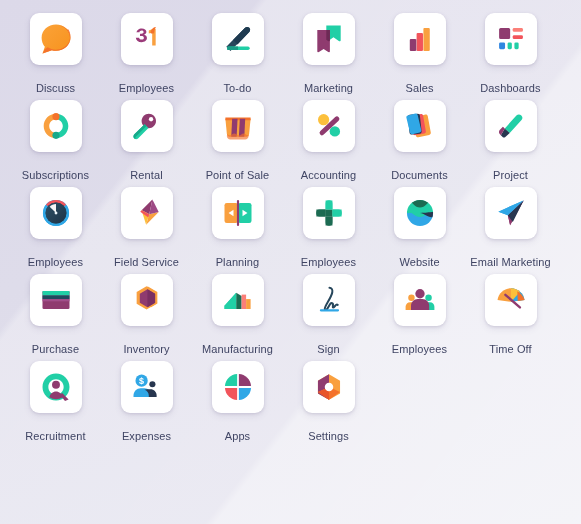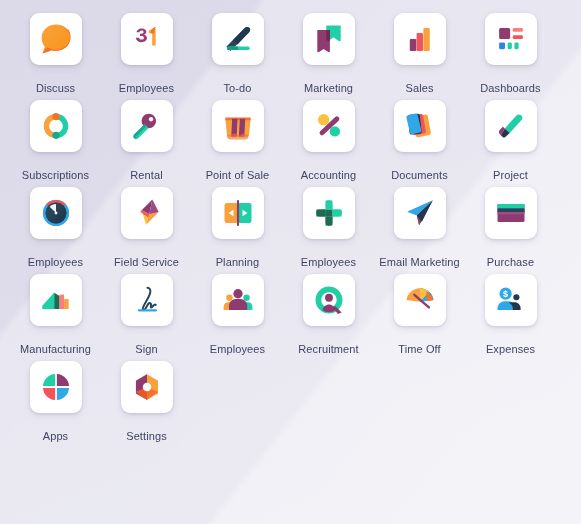--- a/index.html
+++ b/index.html
@@ -269,39 +269,70 @@
             <path d="M30.4 16.2a3.6 3.6 0 010 7.6h-6.6v-7.6h6.6z" fill="#21cfa6"></path>
             <path d="M23.8 30.4a3.6 3.6 0 01-7.6 0v-6.6h7.6v6.6z" fill="#1c6b52"></path>
             <path d="M9.6 23.8a3.6 3.6 0 010-7.6h6.6v7.6H9.6z" fill="#1c6b52"></path>
           </svg>
         </div>
         <div class="app-label">Employees</div>
       </div>
       <div class="app-cell">
         <div class="app-tile">
           <svg width="36" height="36" viewBox="0 0 40 40">
+            <defs>
+              <clipPath id="wclip">
+                <circle cx="20" cy="20" r="14.5"></circle>
+              </clipPath>
+            </defs>
+            <g clip-path="url(#wclip)">
+              <rect x="4" y="4" width="32" height="16" fill="#21cfa6"></rect>
+              <rect x="4" y="20" width="32" height="16" fill="#30a7e6"></rect>
+              <path d="M4 5c7 0 9 9 16 9s9-9 16-9v-2H4v2z" fill="#1c6b52"></path>
+              <path d="M4 17.5c7 0 9 7 16 7s9-7 16-7V20H4v-2.5z" fill="#21cfa6"></path>
+              <path d="M20 20c5 0 7 5 16 5v-6c-7 0-9 1-16 1z" fill="#27364f"></path>
+              <path d="M4 20c5 0 7 4 12 4 4 0 6-2 8-2.5-3-1-5-1.5-8-1.5H4z" fill="#1f8fd4" opacity="0"></path>
+            </g>
+          </svg>
+        </div>
+        <div class="app-label">Website</div>
+      </div>
+      <div class="app-cell">
+        <div class="app-tile">
+          <svg width="36" height="36" viewBox="0 0 40 40">
             <path d="M34 6L6 18.5l10.5 4L34 6z" fill="#30a7e6"></path>
             <path d="M34 6L16.5 22.5 19 33.5 34 6z" fill="#8f3b6f"></path>
             <path d="M16.5 22.5L34 6 19 33.5l-2.5-11z" fill="#8f3b6f"></path>
             <path d="M16.5 22.5L34 6 22 30l-5.5-7.5z" fill="#27364f"></path>
             <path d="M6 18.5L34 6 16.5 22.5 6 18.5z" fill="#30a7e6"></path>
           </svg>
         </div>
         <div class="app-label">Email Marketing</div>
       </div>
       <div class="app-cell">
         <div class="app-tile">
           <svg width="36" height="36" viewBox="0 0 40 40">
             <rect x="5" y="10" width="30" height="20" rx="1.5" fill="#8f3b6f"></rect>
             <rect x="5" y="10" width="30" height="5" fill="#21cfa6"></rect>
             <rect x="5" y="15" width="30" height="4" fill="#1f4a5e"></rect>
             <rect x="5" y="19" width="30" height="2.5" fill="#a24e8a"></rect>
           </svg>
         </div>
         <div class="app-label">Purchase</div>
+      </div>
+      <div class="app-cell">
+        <div class="app-tile">
+          <svg width="36" height="36" viewBox="0 0 40 40">
+            <path d="M14 9l7-4 10.5 6v13L24.5 28 14 22V9z" fill="#f9a03f"></path>
+            <path d="M8.5 11l11-6.3 11 6.3v13.2l-11 6.3-11-6.3V11z" fill="#f9a03f"></path>
+            <path d="M12 13l8.5-5 8.5 5v10l-8.5 5-8.5-5V13z" fill="#8f3b6f"></path>
+            <path d="M20.5 8l8.5 5v10l-8.5 5V8z" fill="#7a2f62"></path>
+          </svg>
+        </div>
+        <div class="app-label">Inventory</div>
       </div>
       <div class="app-cell">
         <div class="app-tile">
           <svg width="36" height="36" viewBox="0 0 40 40">
             <path d="M5 26.5L18 12v18H5v-3.5z" fill="#21cfa6"></path>
             <path d="M18 12v18h6V15.5L18 12z" fill="#1c6b52"></path>
             <rect x="24" y="14" width="5" height="16" fill="#fb7f78"></rect>
             <rect x="29" y="19" width="5" height="11" fill="#f9a03f"></rect>
             <path d="M5 26.5L18 12l-.2 18H5v-3.5z" fill="#21cfa6"></path>
           </svg>
@@ -327,39 +358,39 @@
             <path d="M22.5 31v-3.5c0-2.8 2.3-5 5-5H31c2.8 0 5 2.2 5 5V31H22.5z" fill="#21cfa6"></path>
             <circle cx="20" cy="13" r="5.2" fill="#8f3b6f"></circle>
             <path d="M10 31v-4.5c0-4.2 3.4-7.5 7.6-7.5h5c4.2 0 7.6 3.3 7.6 7.5V31H10z" fill="#8f3b6f"></path>
           </svg>
         </div>
         <div class="app-label">Employees</div>
       </div>
       <div class="app-cell">
         <div class="app-tile">
           <svg width="36" height="36" viewBox="0 0 40 40">
-            <path d="M20 5c8.3 0 15 6.7 15 15s-6.7 15-15 15S5 28.3 5 20 11.7 5 20 5zm0 6.5c-4.7 0-8.5 3.8-8.5 8.5s3.8 8.5 8.5 8.5 8.5-3.8 8.5-8.5-3.8-8.5-8.5-8.5z" fill="#21cfa6"></path>
-            <circle cx="20" cy="17.5" r="4.4" fill="#8f3b6f"></circle>
-            <path d="M12.6 31.5c.6-3.8 3.8-6.6 7.4-6.6s6.8 2.8 7.4 6.6c-2.1 1.4-4.7 2.2-7.4 2.2s-5.3-.8-7.4-2.2z" fill="#8f3b6f"></path>
-            <path d="M26.5 26.5l7.5 7.5-4 1.5-5-6 1.5-3z" fill="#8f3b6f"></path>
-          </svg>
-        </div>
-        <div class="app-label">Recruitment</div>
-      </div>
-      <div class="app-cell">
-        <div class="app-tile">
-          <svg width="36" height="36" viewBox="0 0 40 40">
             <path d="M20 7c7.5 0 14 5.7 15 13L20 22 5 20C6 12.7 12.5 7 20 7z" fill="#f9a03f"></path>
             <path d="M20 7c7.5 0 14 5.7 15 13l-15 2V7z" fill="#30a7e6"></path>
             <path d="M20 7c3.8 0 7.3 1.5 9.9 4L20 22V7z" fill="#fcc03c"></path>
             <path d="M27 10.2c3.8 2 6.7 5.6 8 9.8l-7.5 1 -.5-10.8z" fill="#f4722b"></path>
             <rect x="10" y="20" width="24" height="2.6" rx="1.3" transform="rotate(41 22 21)" fill="#8f3b6f"></rect>
           </svg>
         </div>
         <div class="app-label">Time Off</div>
+      </div>
+      <div class="app-cell">
+        <div class="app-tile">
+          <svg width="36" height="36" viewBox="0 0 40 40">
+            <path d="M20 5c8.3 0 15 6.7 15 15s-6.7 15-15 15S5 28.3 5 20 11.7 5 20 5zm0 6.5c-4.7 0-8.5 3.8-8.5 8.5s3.8 8.5 8.5 8.5 8.5-3.8 8.5-8.5-3.8-8.5-8.5-8.5z" fill="#21cfa6"></path>
+            <circle cx="20" cy="17.5" r="4.4" fill="#8f3b6f"></circle>
+            <path d="M12.6 31.5c.6-3.8 3.8-6.6 7.4-6.6s6.8 2.8 7.4 6.6c-2.1 1.4-4.7 2.2-7.4 2.2s-5.3-.8-7.4-2.2z" fill="#8f3b6f"></path>
+            <path d="M26.5 26.5l7.5 7.5-4 1.5-5-6 1.5-3z" fill="#8f3b6f"></path>
+          </svg>
+        </div>
+        <div class="app-label">Recruitment</div>
       </div>
       <div class="app-cell">
         <div class="app-tile">
           <svg width="36" height="36" viewBox="0 0 40 40">
             <circle cx="14" cy="13" r="6.8" fill="#30a7e6"></circle>
             <text x="14" y="17.2" text-anchor="middle" font-family="'Liberation Sans',sans-serif" font-size="10" font-weight="bold" fill="#ffffff">$</text>
             <circle cx="26" cy="17" r="3.4" fill="#27364f"></circle>
             <path d="M5 31v-1.5c0-4.4 3.6-8 8-8h4c4.4 0 8 3.6 8 8V31H5z" fill="#30a7e6"></path>
             <path d="M22 31v-1.5c0-3-2-5.6-4.8-6.4 1-.4 2.1-.6 3.3-.6h3.4c3.7 0 6.8 3 6.8 6.8V31H22z" fill="#27364f"></path>
           </svg>

